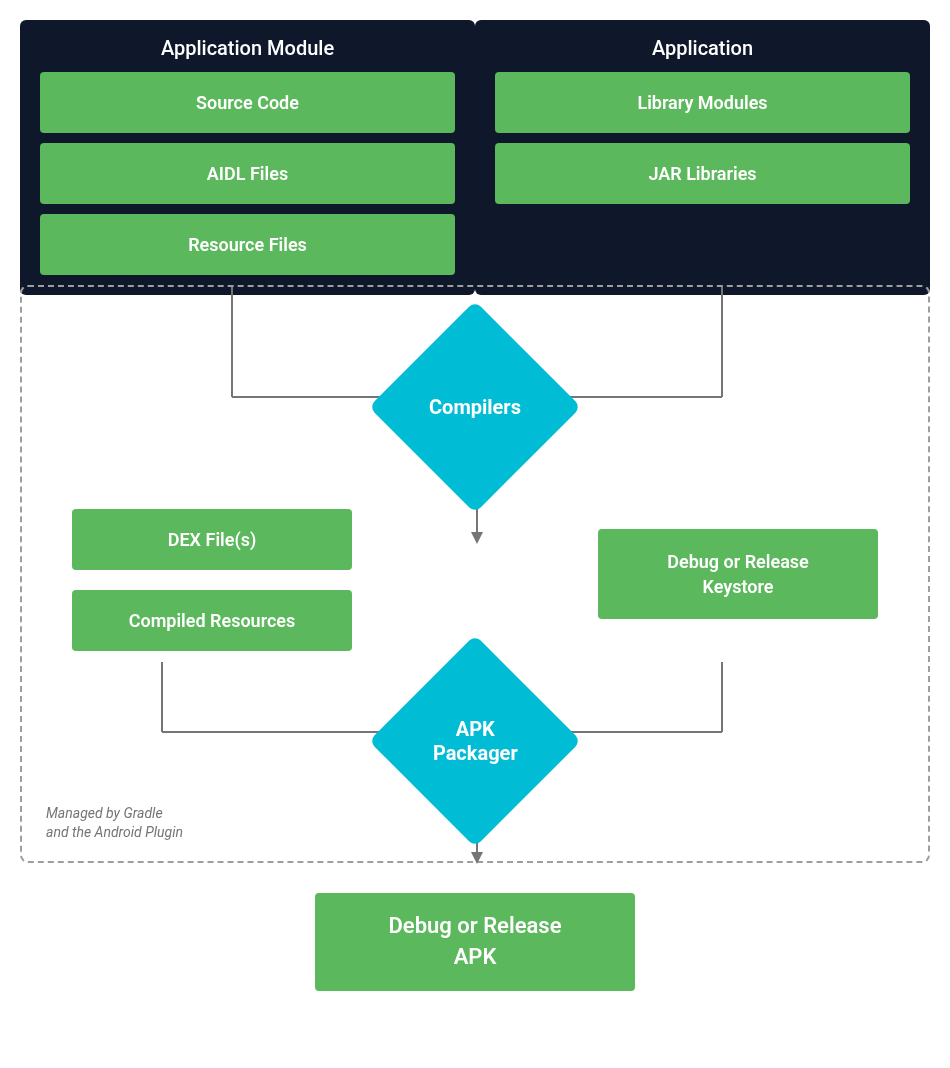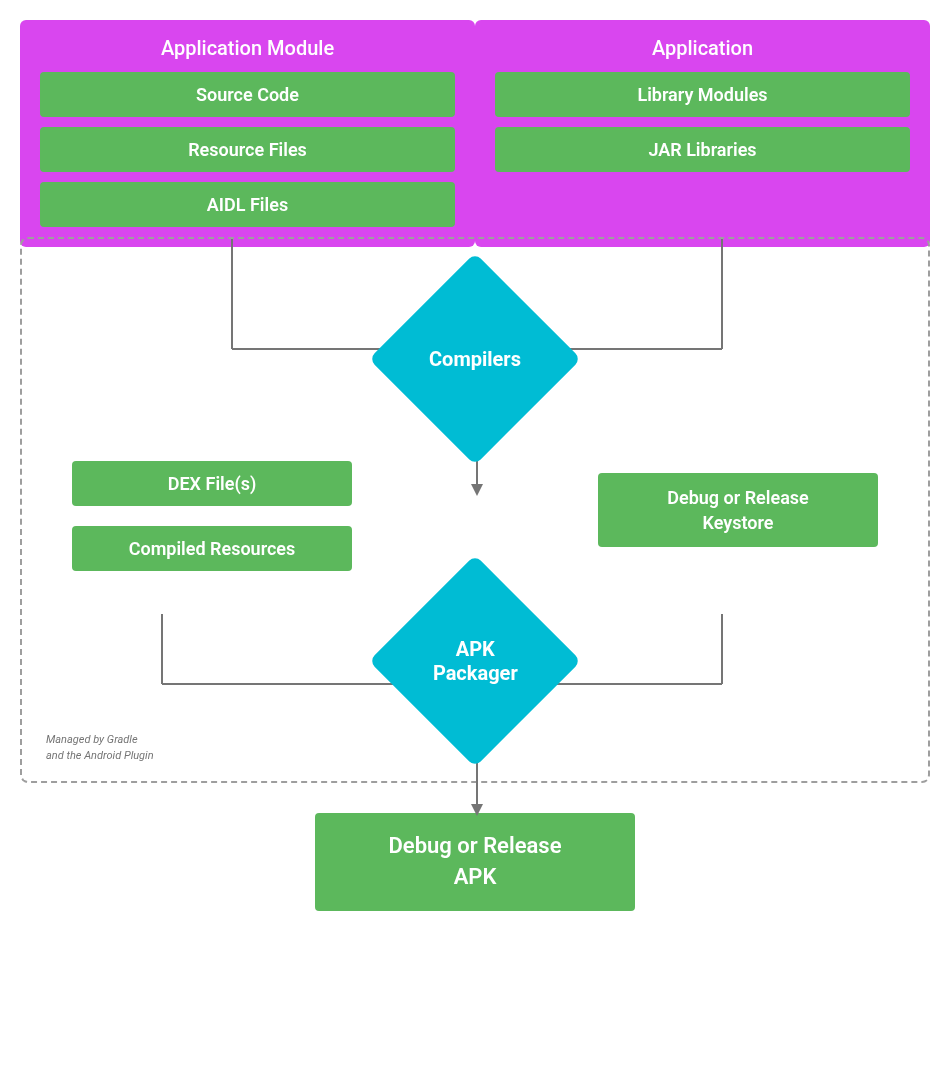--- a/index.html
+++ b/index.html
@@ -17,39 +17,39 @@
       width: 910px;
       position: relative;
     }
     
     .top-section {
       display: flex;
       justify-content: space-between;
       margin-bottom: 0;
     }
     .module-box {
-      background: #d946ef;
+      background: #0f172a;
       border-radius: 6px;
       padding: 16px 20px 20px 20px;
       width: 468px;
     }
     .module-box-title {
       color: #ffffff;
       font-size: 20px;
       font-weight: 500;
       margin-bottom: 12px;
       text-align: center;
     }
     .green-btn {
       background: #5cb85c;
       color: #ffffff;
       font-size: 18px;
       font-weight: 600;
       border-radius: 4px;
-      padding: 12px 16px;
+      padding: 20px 16px;
       margin-bottom: 10px;
       text-align: center;
       width: 100%;
     }
     .green-btn:last-child { margin-bottom: 0; }
 
     
     .dashed-container {
       border: 2.5px dashed #9e9e9e;
       border-radius: 8px;
@@ -58,21 +58,21 @@
       padding: 0 30px 30px 30px;
       padding-top: 40px;
     }
 
     .gradle-label {
       position: absolute;
       bottom: 18px;
       left: 24px;
       color: #757575;
       font-style: italic;
-      font-size: 11px;
+      font-size: 14px;
       line-height: 1.4;
     }
 
     
     .compilers-row {
       display: flex;
       justify-content: center;
       align-items: center;
       margin-bottom: 10px;
       position: relative;
@@ -142,22 +142,22 @@
   </style>
 </head>
 <body>
 
 <div class="diagram">
 
   <div class="top-section">
     <div class="module-box">
       <div class="module-box-title">Application Module</div>
       <div class="green-btn">Source Code</div>
+      <div class="green-btn">AIDL Files</div>
       <div class="green-btn">Resource Files</div>
-      <div class="green-btn">AIDL Files</div>
     </div>
     <div class="module-box">
       <div class="module-box-title">Application</div>
       <div class="green-btn">Library Modules</div>
       <div class="green-btn">JAR Libraries</div>
     </div>
   </div>
 
   <div style="position:relative; margin-top: 0;">
     <div class="dashed-container">

